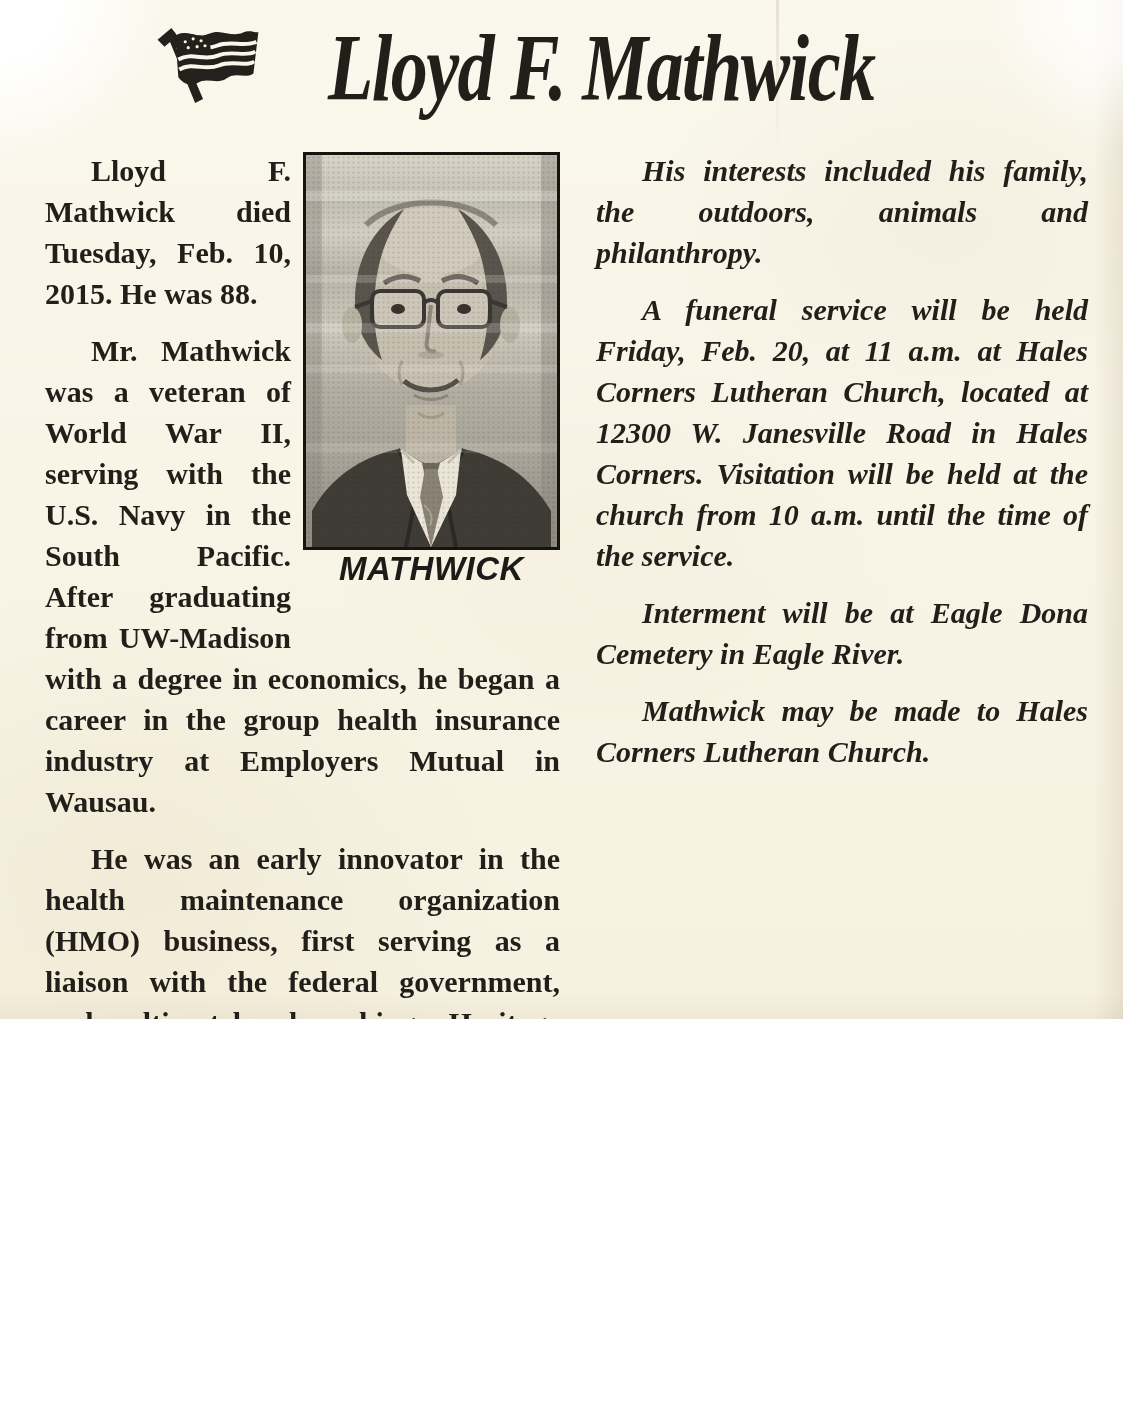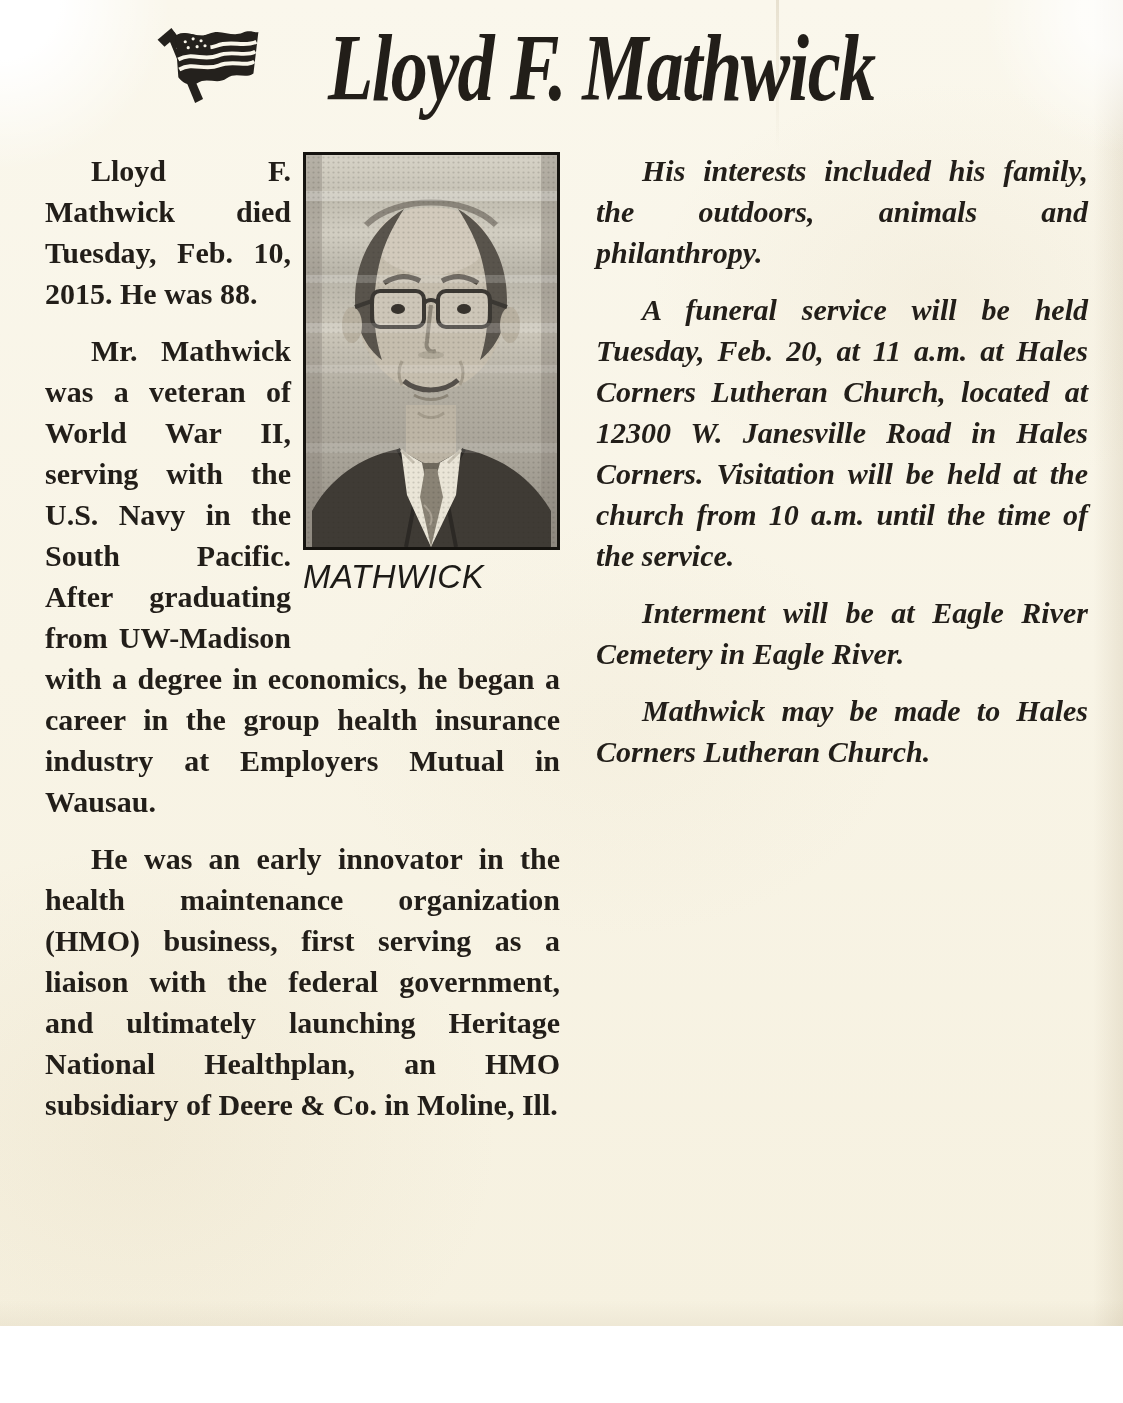--- a/index.html
+++ b/index.html
@@ -1,18 +1,18 @@
 <!DOCTYPE html>
 <html><head>
 <meta charset="utf-8">
 <style>
   html,body{margin:0;padding:0;}
   .page{
     position:relative;
-    width:1123px;height:1326px;
+    width:1123px;height:1019px;
     overflow:hidden;
     color:#221e19;
     font-family:"Liberation Serif","DejaVu Serif",serif;
     font-weight:700;
     background:
       radial-gradient(circle 170px at 0% 0%, #ffffff 35%, rgba(255,255,255,0) 100%),
       radial-gradient(circle 140px at 100% 1%, rgba(255,255,255,.75) 30%, rgba(255,255,255,0) 100%),
       radial-gradient(ellipse 420px 300px at 84% 22%, rgba(203,182,137,.10), rgba(203,182,137,0) 70%),
       radial-gradient(ellipse 520px 420px at 12% 86%, rgba(203,182,137,.12), rgba(203,182,137,0) 70%),
       radial-gradient(ellipse 380px 280px at 55% 55%, rgba(210,190,150,.07), rgba(210,190,150,0) 75%),
@@ -48,23 +48,24 @@
     -webkit-hyphens:manual;
   }
   
   .photo-block{
     float:right;
     width:257px;
     margin:2px 0 40px 12px;
   }
   .photo-frame{display:block;width:251px;height:392px;border:3px solid #15130f;background:#c9c4b8;}
   .photo-caption{
-    margin-top:8px;width:257px;
+    width:257px;
+    text-align:center;
     font-family:"Liberation Sans","DejaVu Sans",sans-serif;
-    font-style:italic;font-weight:400;
+    font-style:italic;font-weight:700;
     font-size:33px;line-height:38px;letter-spacing:.5px;
     color:#1d1b17;
   }
 </style>
 </head>
 <body>
 
 <div class="page">
   <div class="crease"></div>
 
@@ -165,19 +166,19 @@
         <div class="photo-caption">MATHWICK</div>
       </div>
 
       <p class="body">Lloyd F. Mathwick died Tues­day, Feb. 10, 2015. He was 88.</p>
       <p class="body">Mr. Math­wick was a veteran of World War II, serving with the U.S. Navy in the South Pacific. After graduating from UW-Madison with a degree in economics, he began a career in the group health insur­ance industry at Employers Mutual in Wausau.</p>
       <p class="body">He was an early innovator in the health maintenance organization (HMO) busi­ness, first serving as a liaison with the federal government, and ultimately launching Heritage National Health­plan, an HMO subsidiary of Deere &amp; Co. in Moline, Ill.</p>
     </div>
 
     <div class="col-right">
       <p class="body">His interests included his family, the outdoors, animals and philanthropy.</p>
-      <p class="body">A funeral service will be held Tuesday, Feb. 20, at 11 a.m. at Hales Corners Lutheran Church, located at 12300 W. Janesville Road in Hales Corners. Visitation will be held at the church from 10 a.m. until the time of the service.</p>
-      <p class="body">Interment will be at Eagle River Cemetery in Eagle Riv­er.</p>
+      <p class="body">A funeral service will be held Friday, Feb. 20, at 11 a.m. at Hales Corners Lutheran Church, located at 12300 W. Janesville Road in Hales Corners. Visitation will be held at the church from 10 a.m. until the time of the service.</p>
+      <p class="body">Interment will be at Eagle Dona Cemetery in Eagle Riv­er.</p>
       <p class="body">Mathwick may be made to Hales Corners Lutheran Church.</p>
     </div>
 
   </div>
 </div>
 
 </body></html>

